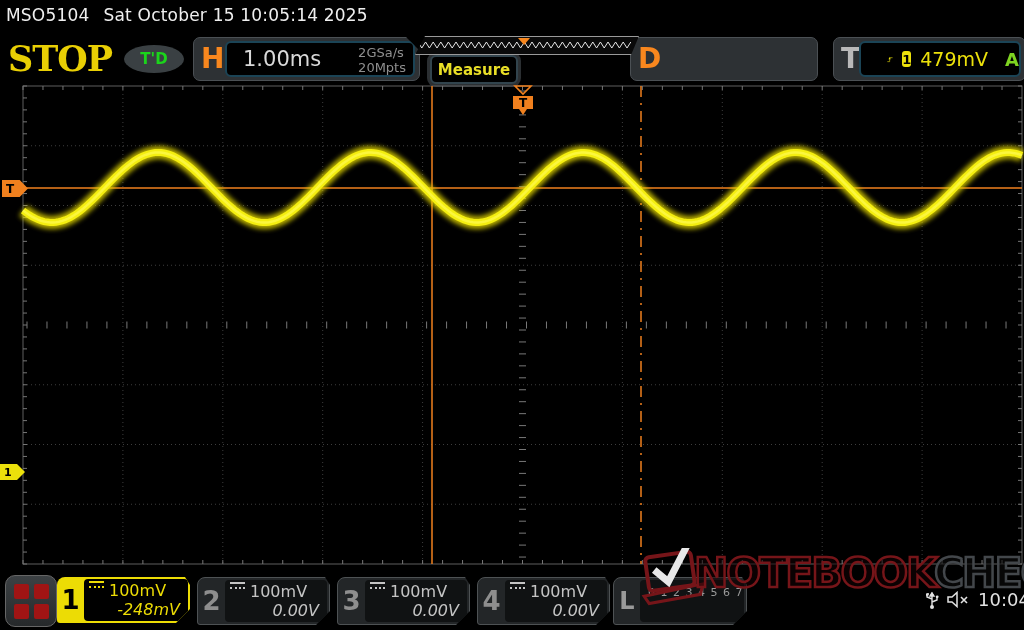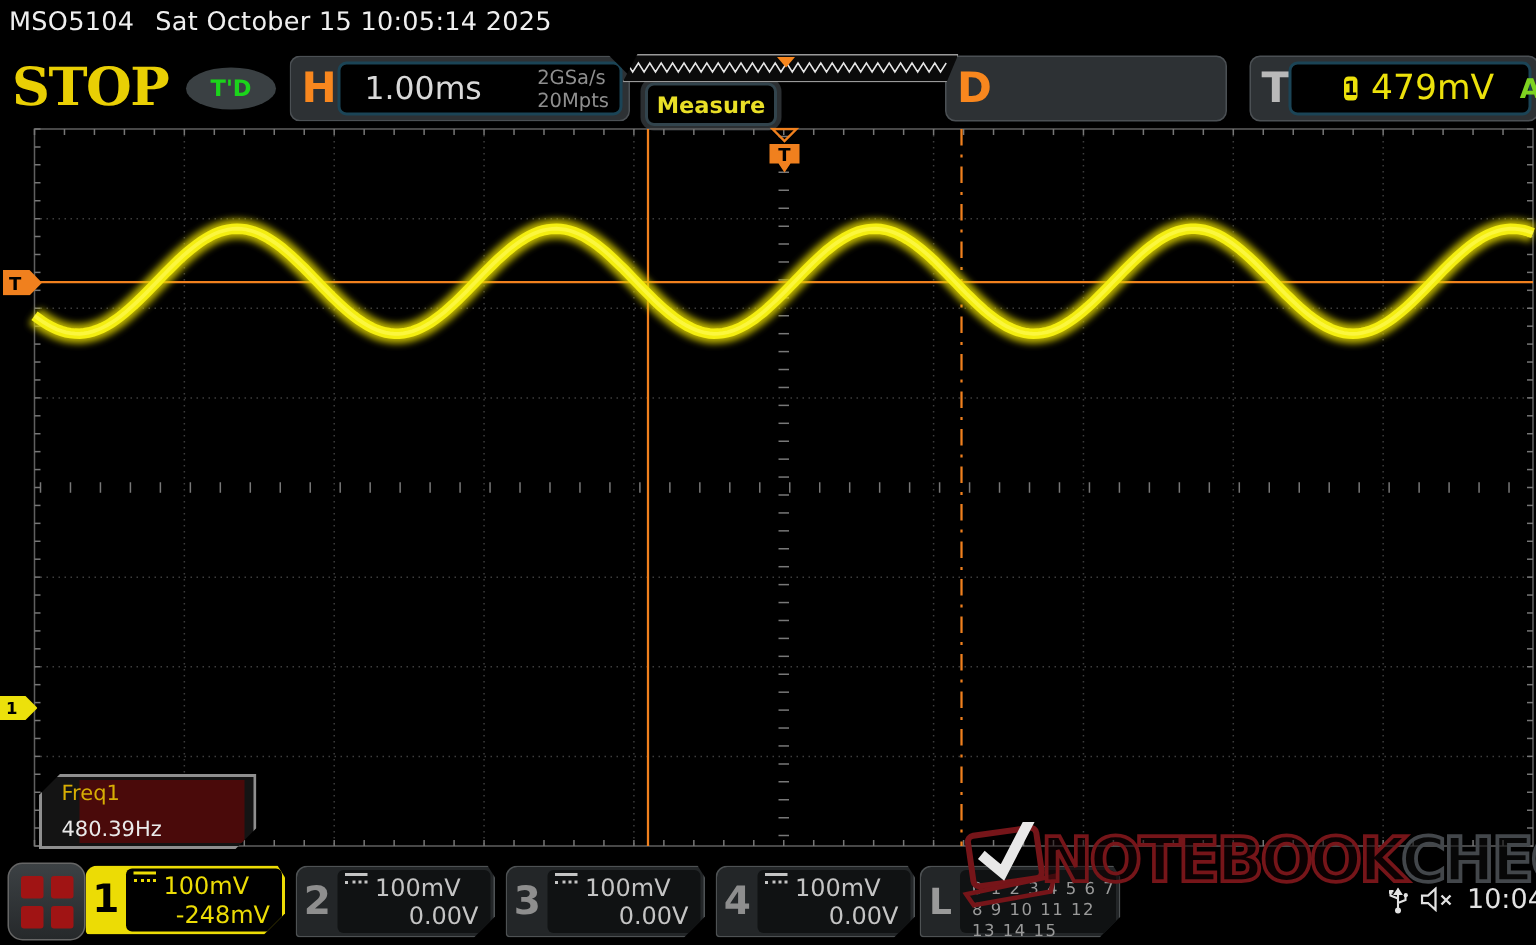--- a/index.html
+++ b/index.html
@@ -30,21 +30,21 @@
        font-size:15px;font-weight:bold;}
   .btn-measure{left:430px;width:84px;color:#e9df27;}
   .btn-run{left:522px;width:110px;color:#21df2b;}
   .d-box{left:630px;top:37px;width:186px;height:42px;}
   .d-box .innerbox{left:37px;right:4px;}
   .d-val{position:absolute;left:14px;top:5px;font-size:21px;color:#d9d9d9;}
   .t-box{left:833px;top:37px;width:191px;height:42px;}
   .t-box .innerbox{left:25px;right:4px;display:flex;align-items:center;gap:9px;padding-left:26px;}
   .trig-badge{background:#ece10b;color:#000;font-weight:bold;font-size:13px;width:16px;height:16px;
         border-radius:3px;display:flex;align-items:center;justify-content:center;}
-  .trig-level{color:#ece10b;font-size:23px;}
+  .trig-level{color:#ece10b;font-size:19px;}
   .trig-mode{color:#7ed321;font-size:18px;margin-left:8px;font-weight:bold;}
   
   .display{position:absolute;left:0;top:85px;width:1024px;height:480px;}
   .marker{position:absolute;display:flex;align-items:center;justify-content:flex-start;
         padding-left:4px;font-weight:bold;color:#000;
         clip-path:polygon(0 0,68% 0,100% 50%,68% 100%,0 100%);}
   .marker-t{left:2px;top:95px;width:22px;height:17px;background:#f0801e;font-size:12px;}
   .marker-ch1{left:0px;top:379px;width:21px;height:16px;background:#ece10b;font-size:11px;}
   .tflag{position:absolute;left:511px;top:0px;width:24px;height:32px;}
   
@@ -57,21 +57,21 @@
   .menu-btn{position:absolute;left:5px;top:575px;width:50px;height:50px;background:linear-gradient(#3c4144,#26292b);
         border:1px solid #666;border-radius:10px;display:grid;grid-template-columns:15px 15px;
         grid-gap:5px;align-content:center;justify-content:center;}
   .menu-btn i{width:15px;height:15px;background:#a01414;border-radius:2px;display:block;}
   .ch{position:absolute;top:577px;height:46px;border-radius:8px 3px 8px 3px;
         clip-path:polygon(0 0,calc(100% - 5px) 0,100% 8px,100% calc(100% - 14px),calc(100% - 14px) 100%,0 100%);}
   .ch .num{position:absolute;left:0;top:0;width:27px;height:100%;display:flex;align-items:center;
         justify-content:center;font-size:26px;font-weight:bold;}
   .ch .vals{position:absolute;left:27px;top:2px;right:2px;bottom:2px;border-radius:4px;font-size:16px;}
   .ch .line1{position:absolute;left:5px;top:2px;display:flex;gap:5px;}
-  .ch .line2{position:absolute;right:8px;bottom:2px;}
+  .ch .line2{position:absolute;right:8px;bottom:2px;font-style:italic;}
   .ch-active{background:#ecdc05;}
   .ch-active .num{color:#000;}
   .ch-active .vals{background:#000;color:#ecdc05;}
   .ch-idle{background:#232628;border:1px solid #4e5254;}
   .ch-idle .num{color:#8e8e8e;}
   .ch-idle .vals{background:#101213;color:#c4c4c4;}
   .dc-icon{display:inline-block;width:15px;height:9px;border-top:2px solid currentColor;position:relative;}
   .dc-icon::after{content:"";position:absolute;left:0;right:0;top:3px;border-top:2px dotted currentColor;}
   .la{position:absolute;left:613px;top:577px;width:132px;height:46px;background:#232628;border:1px solid #4e5254;
         border-radius:8px 3px 8px 3px;clip-path:polygon(0 0,calc(100% - 5px) 0,100% 8px,100% calc(100% - 14px),calc(100% - 14px) 100%,0 100%);}
@@ -443,25 +443,20 @@
       <svg width="24" height="32" viewBox="0 0 24 32">
         <polygon points="4,1 20,1 12,9" fill="none" stroke="#f0801e" stroke-width="1.6"></polygon>
         <path d="M2 11 H22 V24 H16 L12 30 L8 24 H2 Z" fill="#f0801e"></path>
         <text x="12" y="22" text-anchor="middle" font-size="12" font-weight="bold" fill="#000">T</text>
       </svg>
     </div>
 
     <div class="marker marker-t">T</div>
     <div class="marker marker-ch1">1</div>
 
-    <div class="freqbox">
-      <div class="red"></div>
-      <span class="freq-name">Freq1</span>
-      <span class="freq-val">480.39Hz</span>
-    </div>
   </div>
 
   <div class="menu-btn">
     <i></i>
       <i></i>
     <i></i>
       <i></i>
   </div>
 
   <div class="ch ch-active" style="left:57px;width:133px;">
@@ -502,21 +497,20 @@
         <span>100mV</span>
         </span>
       <span class="line2">0.00V</span>
     </div>
   </div>
 
   <div class="la">
     <span class="num">L</span>
     <div class="vals">
       <div>0 1 2 3 4 5 6 7</div>
-      <div>8 9 10 11 12 13 14 15</div>
     </div>
   </div>
 
   <div class="wm">
     <svg width="70" height="62" viewBox="0 0 70 62" style="position:absolute;left:0;top:0;">
       <g transform="rotate(-8 35 31)">
         <rect x="10" y="6" width="46" height="34" rx="4" fill="none" stroke="#761519" stroke-width="4"></rect>
         <path d="M4 44 L64 40 L60 50 L8 52 Z" fill="none" stroke="#761519" stroke-width="3"></path>
         <path d="M20 22 L30 33 L52 2" fill="none" stroke="#e8e8e8" stroke-width="7" stroke-linecap="square"></path>
       </g>

